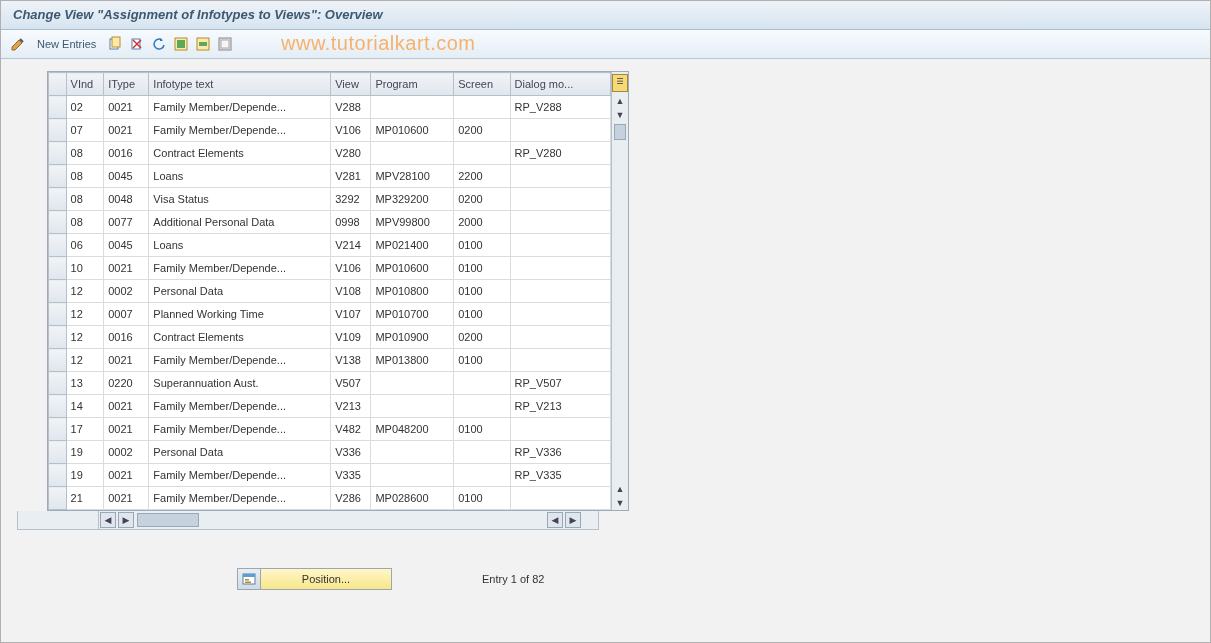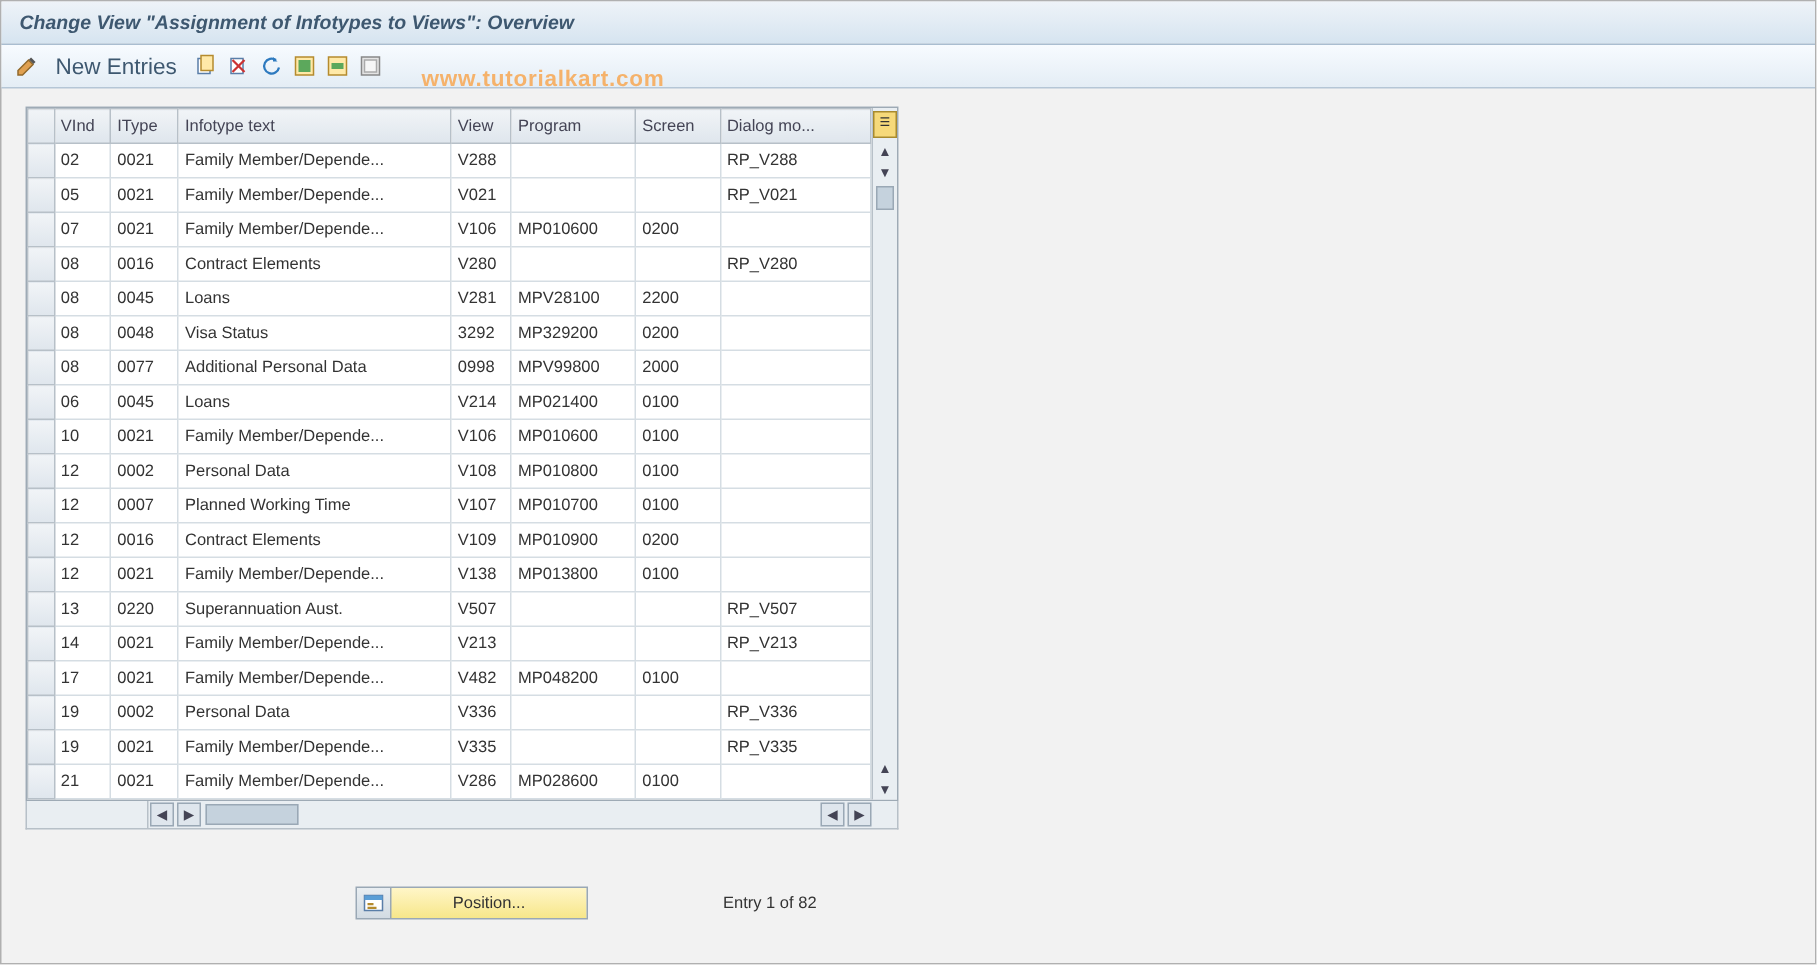--- a/index.html
+++ b/index.html
@@ -46,40 +46,41 @@
     display: inline-flex;
     align-items: center;
     justify-content: center;
     width: 18px;
     height: 18px;
     cursor: pointer;
   }
   .tb-btn.wide {
     width: auto;
     padding: 0 6px;
-    font-size: 15px;
+    font-size: 11px;
     color: #3e5870;
   }
   .watermark {
     position: absolute;
     left: 280px;
-    top: 14px;
-    font-size: 15px;
-    font-weight: bold;
+    top: 2px;
+    font-size: 20px;
+    font-weight: normal;
     color: #f5b26b;
     letter-spacing: 0.5px;
   }
   .content-area {
     padding: 12px 16px;
   }
   .table-wrap {
     display: flex;
     width: 580px;
     border: 1px solid #9eaab5;
     background: #fff;
+    margin-left: 30px;
   }
   .table-main {
     flex: 1 1 auto;
     overflow: hidden;
   }
   table.grid {
     border-collapse: collapse;
     width: 100%;
     table-layout: fixed;
   }
@@ -319,30 +320,20 @@
                 <td>02</td>
                 <td>0021</td>
                 <td>Family Member/Depende...</td>
                 <td>V288</td>
                 <td></td>
                 <td></td>
                 <td>RP_V288</td>
               </tr>
               <tr>
                 <td class="rowsel"></td>
-                <td>05</td>
-                <td>0021</td>
-                <td>Family Member/Depende...</td>
-                <td>V021</td>
-                <td></td>
-                <td></td>
-                <td>RP_V021</td>
-              </tr>
-              <tr>
-                <td class="rowsel"></td>
                 <td>07</td>
                 <td>0021</td>
                 <td>Family Member/Depende...</td>
                 <td>V106</td>
                 <td>MP010600</td>
                 <td>0200</td>
                 <td></td>
               </tr>
               <tr>
                 <td class="rowsel"></td>

